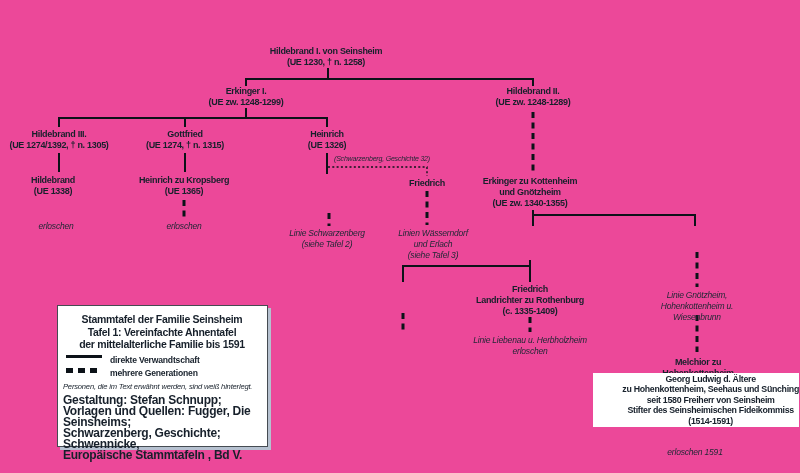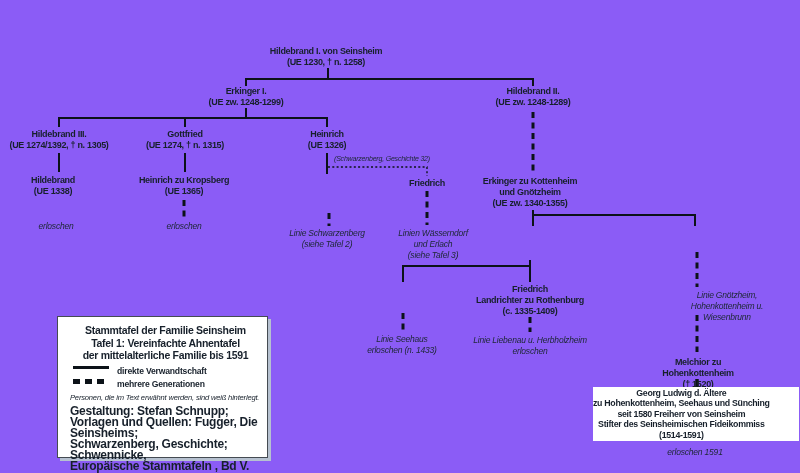--- a/index.html
+++ b/index.html
@@ -3,21 +3,21 @@
 <meta charset="utf-8">
 <style>
   html,body{margin:0;padding:0;}
   body{
     font-family:"Liberation Sans",sans-serif;
     background:#c9d6e8;
   }
   #canvas{
     position:relative;
     width:800px;height:473px;
-    background:#8b5cf6;
+    background:#ec4899;
     overflow:hidden;
     color:#17202b;
     text-decoration:underline;
   }
   svg.lines{position:absolute;left:0;top:0;}
   svg.lines path{fill:none;stroke:#0c1218;}
   svg.lines .s{stroke-width:2;}
   svg.lines .thick{stroke-width:3.5;}
   svg.lines .gen{stroke-width:3;stroke-dasharray:6 4.5;}
   svg.lines .dot{stroke-width:1.4;stroke-dasharray:2 2.3;}
@@ -48,39 +48,38 @@
   .annotation{
     position:absolute;
     font-style:italic;
     font-size:7px;
     letter-spacing:-0.2px;
     white-space:nowrap;
     color:#1c2733;
   }
   .hlbox{
     position:absolute;
-    left:593px;top:387px;width:206px;height:54px;
+    left:593px;top:373px;width:206px;height:54px;
     background:#ffffff;
-    display:flex;align-items:center;justify-content:flex-start;
+    display:flex;align-items:center;justify-content:flex-end;
     text-align:center;
     font-weight:bold;
     font-size:8.8px;
     letter-spacing:-0.3px;
     line-height:10.5px;
     white-space:pre-line;
   }
   .legend{
     position:absolute;
     left:57px;top:305px;width:211px;height:142px;
     background:#ffffff;
     border:1.5px solid #454b52;
     box-shadow:3px 3px 0 #b6c1d0;
     box-sizing:border-box;
-    padding:5px 5px 0 11px;
-    margin-top:11px;
+    padding:5px 5px 0 4px;
   }
   .legend-title{
     text-align:center;
     font-weight:bold;
     font-size:10.5px;
     letter-spacing:-0.3px;
     line-height:12.5px;
     white-space:pre-line;
     margin-top:2px;
   }
@@ -191,25 +190,23 @@
 (1514-1591)</span>
   </div>
 
   <div class="note" style="left:56px;top:221px">erloschen</div>
   <div class="note" style="left:184px;top:221px">erloschen</div>
   <div class="note" style="left:327px;top:228px">Linie Schwarzenberg
 (siehe Tafel 2)</div>
   <div class="note" style="left:433px;top:228px">Linien Wässerndorf
 und Erlach
 (siehe Tafel 3)</div>
-  <div class="note" style="left:402px;top:334px">Linie Seehaus
-erloschen (n. 1433)</div>
   <div class="note" style="left:530px;top:335px">Linie Liebenau u. Herbholzheim
 erloschen</div>
-  <div class="note" style="left:727px;top:290px">Linie Gnötzheim,
+  <div class="note" style="left:697px;top:290px">Linie Gnötzheim,
 Hohenkottenheim u. Wiesenbrunn</div>
   <div class="note" style="left:695px;top:447px">erloschen 1591</div>
 
   <div class="annotation" style="left:334px;top:155px">(Schwarzenberg, Geschichte 32)</div>
 
   <div class="legend">
     <div class="legend-title">Stammtafel der Familie Seinsheim
 Tafel 1: Vereinfachte Ahnentafel
 der mittelalterliche Familie bis 1591</div>
     <div class="lrow">

